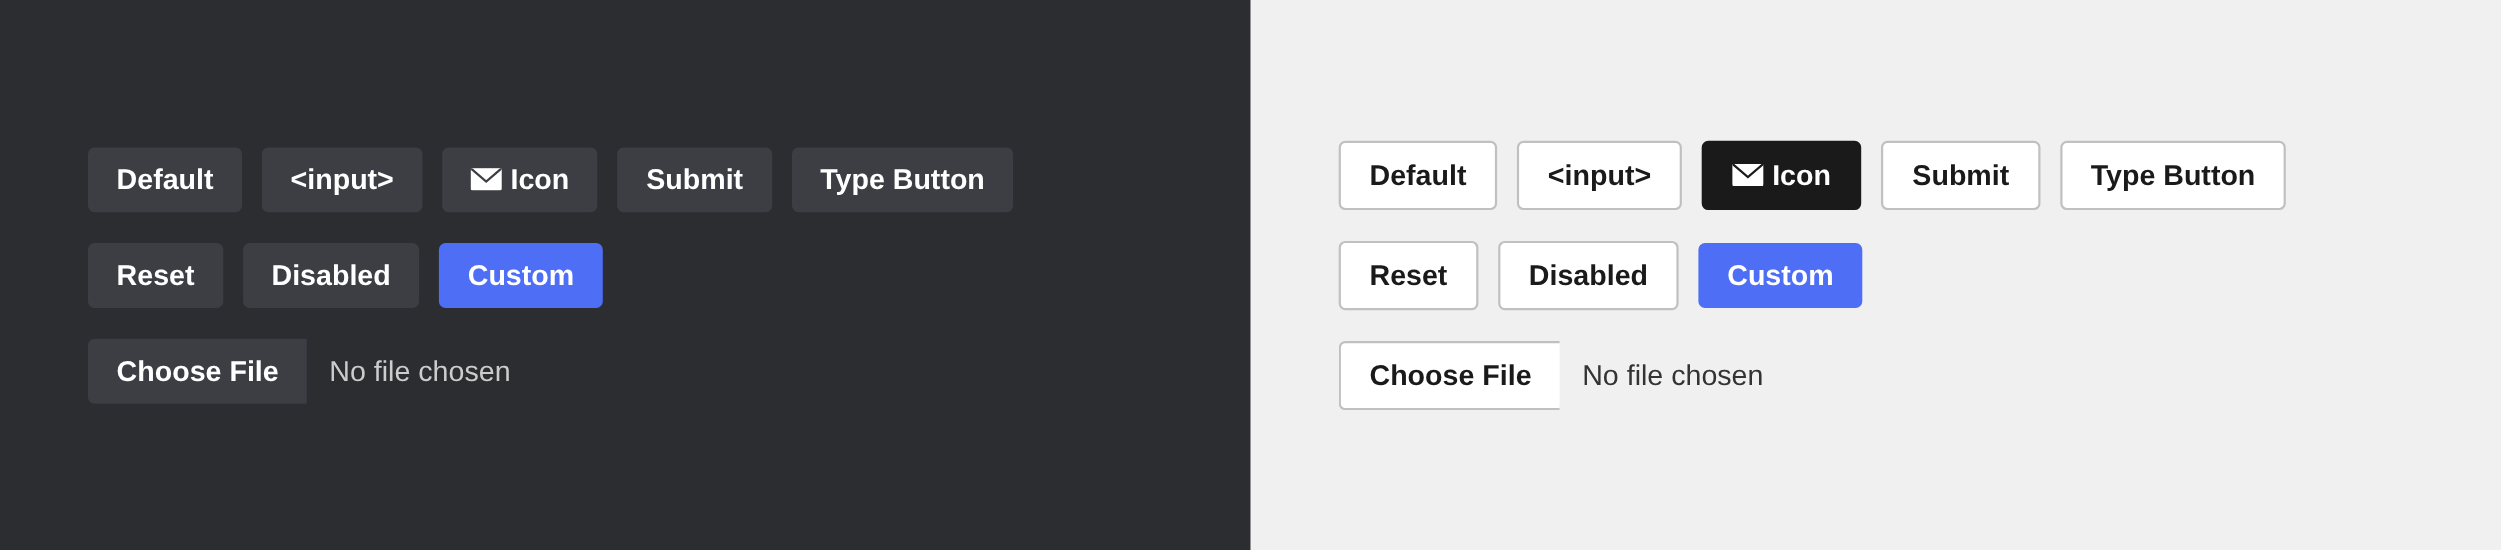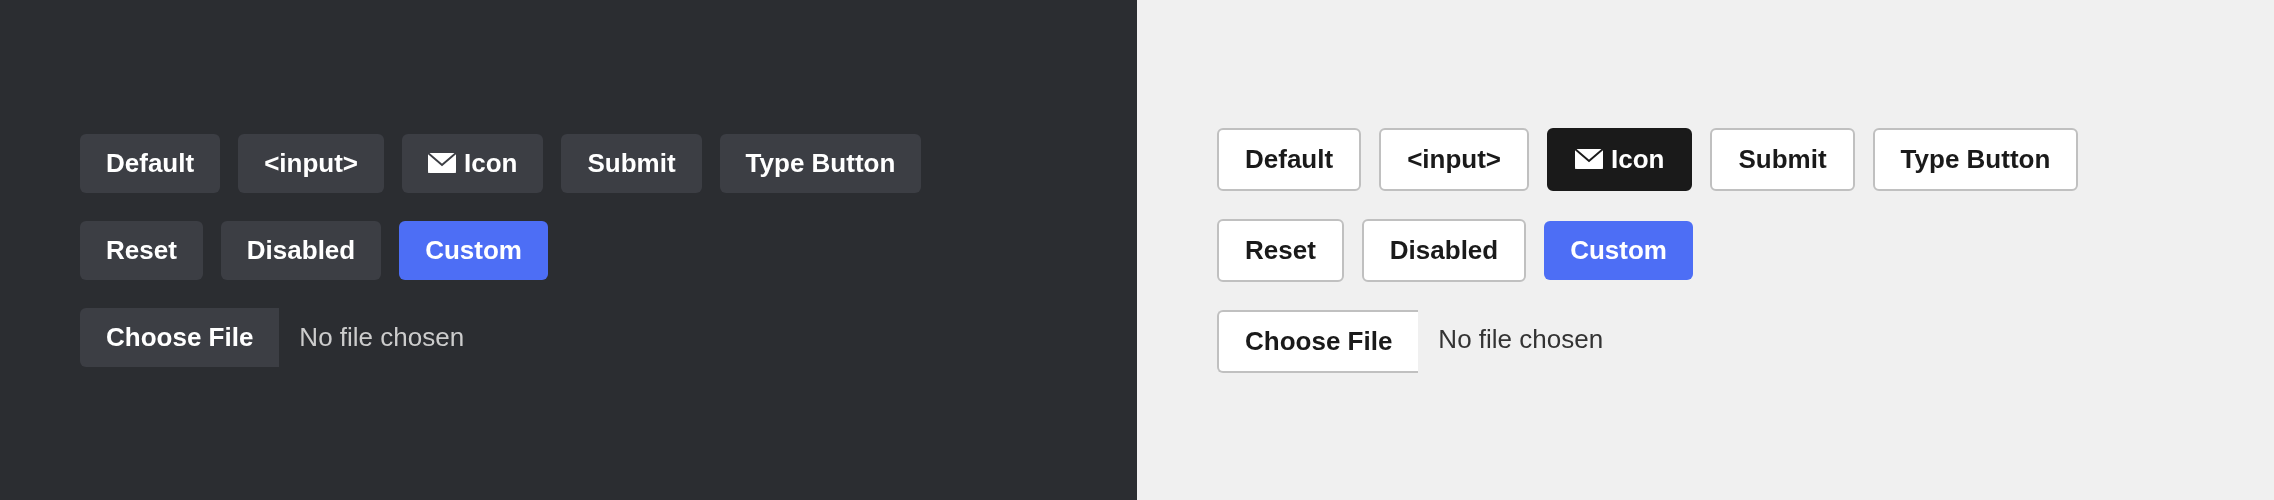--- a/index.html
+++ b/index.html
@@ -103,21 +103,21 @@
       border-radius: 6px;
       padding: 14px 26px;
       font-size: 26px;
       font-weight: 600;
       cursor: pointer;
     }
 
     
     .file-input-area {
       display: flex;
-      align-items: flex-start;
+      align-items: center;
       gap: 0;
     }
 
     .file-choose-dark {
       background-color: #3c3e44;
       color: #ffffff;
       border: none;
       border-radius: 6px 0 0 6px;
       padding: 14px 26px;
       font-size: 26px;

